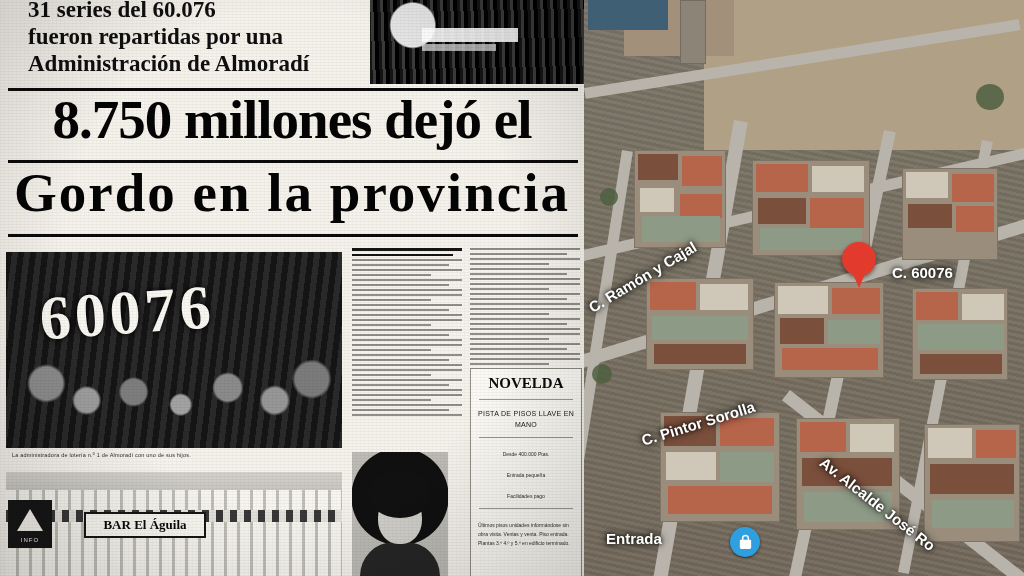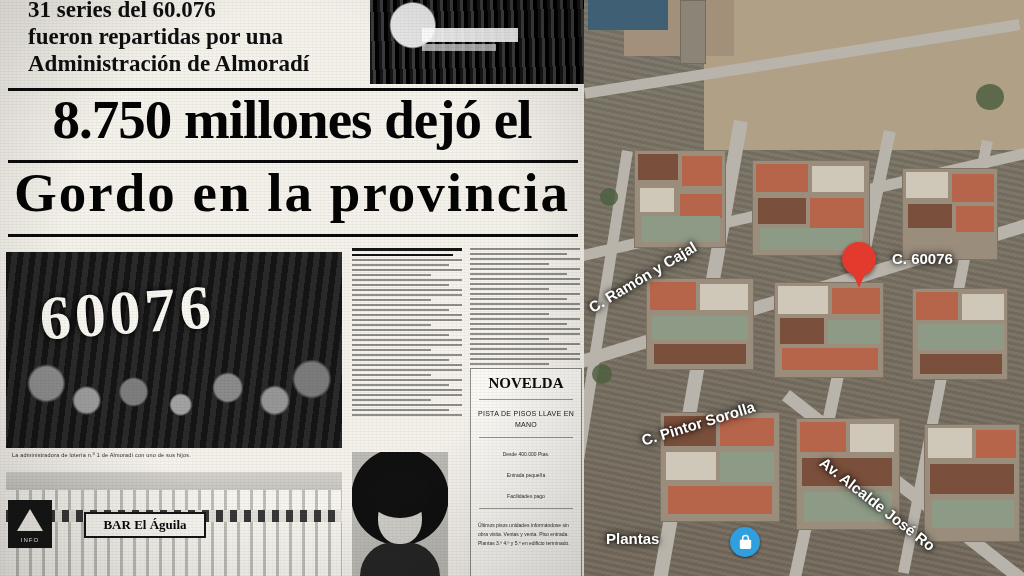--- a/index.html
+++ b/index.html
@@ -327,26 +327,26 @@
     <div class="roof g" style="left:348px;top:500px;width:82px;height:28px;"></div>
 
     <div class="tree" style="left:392px;top:84px;width:28px;height:26px;"></div>
     <div class="tree" style="left:16px;top:188px;width:18px;height:18px;"></div>
     <div class="tree" style="left:8px;top:364px;width:20px;height:20px;"></div>
 
     <div class="pin" style="left:258px;top:242px;">
       <div class="head"></div>
       <div class="tip"></div>
     </div>
-    <div class="maplabel" style="left:308px;top:250px;">C. 60076</div>
+    <div class="maplabel" style="left:308px;top:264px;">C. 60076</div>
 
     <div class="maplabel" style="left:6px;top:300px;transform:rotate(-31deg);transform-origin:left center;">C. Ramón y Cajal</div>
     <div class="maplabel" style="left:58px;top:432px;transform:rotate(-17deg);transform-origin:left center;">C. Pintor Sorolla</div>
     <div class="maplabel" style="left:238px;top:452px;transform:rotate(38deg);transform-origin:left center;">Av. Alcalde José Ro</div>
 
     <div class="poi" style="left:146px;top:527px;">
       <svg viewBox="0 0 24 24">
         <path d="M7 8V6a5 5 0 0 1 10 0v2h2a1 1 0 0 1 1 1v10a2 2 0 0 1-2 2H6a2 2 0 0 1-2-2V9a1 1 0 0 1 1-1h2zm2 0h6V6a3 3 0 0 0-6 0v2z"></path>
       </svg>
     </div>
-    <div class="maplabel" style="left:22px;top:530px;">Plantas</div>
+    <div class="maplabel" style="left:22px;top:530px;">Entrada</div>
   </div>
 </div>
 
 </body></html>

